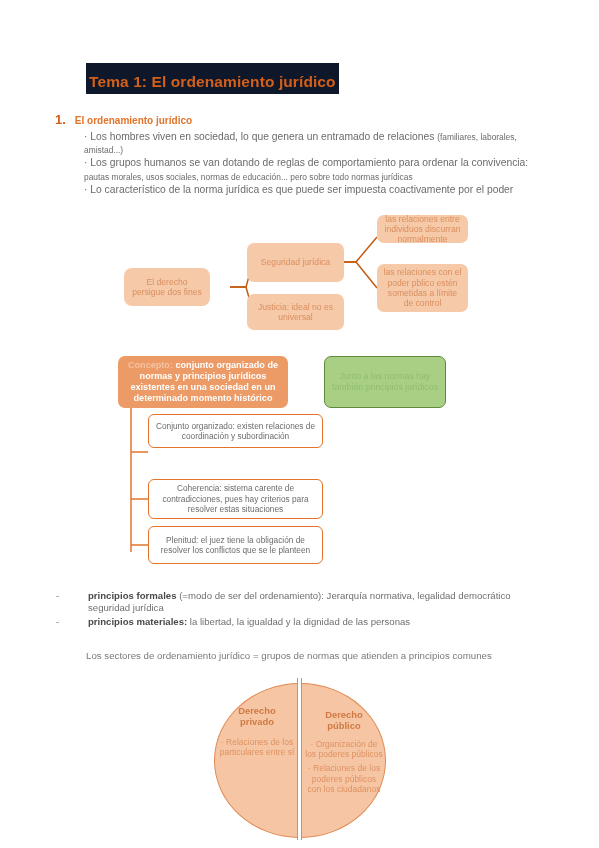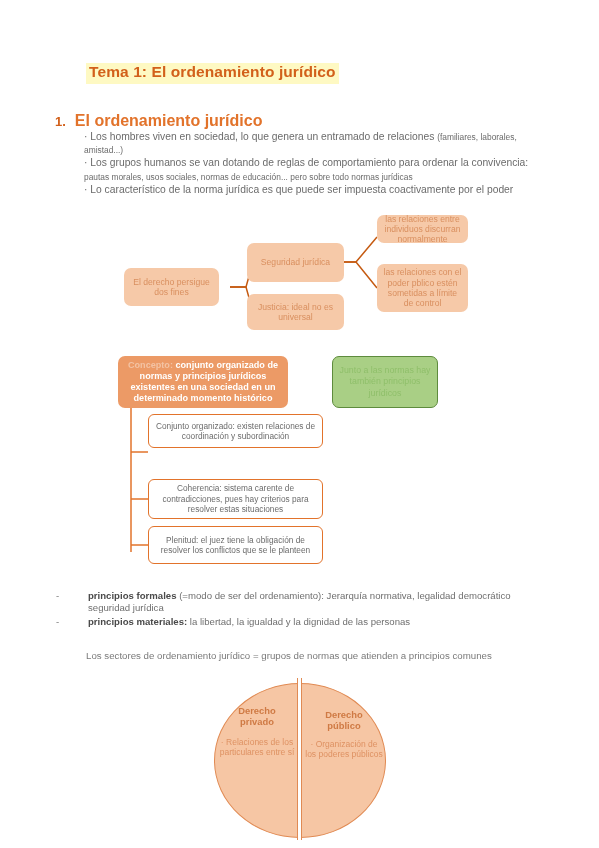--- a/index.html
+++ b/index.html
@@ -17,42 +17,42 @@
   }
 
   
   .doc-title {
     position: absolute;
     left: 86px;
     top: 63px;
     font-size: 15.5px;
     font-weight: bold;
     color: #D2601A;
-    background: #fef9c3;
-    padding: 0 3px 3px 3px;
+    background: #0f172a;
+    padding: 10px 3px 3px 3px;
     letter-spacing: 0.1px;
     white-space: nowrap;
   }
 
   
   .sec-head {
     position: absolute;
     left: 55px;
     top: 112px;
     display: flex;
     align-items: baseline;
     gap: 9px;
   }
   .sec-num {
     font-size: 13px;
     font-weight: bold;
     color: #D2601A;
   }
   .sec-title {
-    font-size: 16px;
+    font-size: 10px;
     font-weight: bold;
     color: #E2732B;
   }
 
   
   .intro {
     position: absolute;
     left: 84px;
     top: 130px;
     width: 452px;
@@ -243,37 +243,37 @@
 
   <polyline points="344,262 356,262 377,237" fill="none" stroke="#C55A11" stroke-width="1.5"></polyline>
   <polyline points="344,262 356,262 377,288" fill="none" stroke="#C55A11" stroke-width="1.5"></polyline>
 
   <line x1="131" y1="408" x2="131" y2="552" stroke="#E2732B" stroke-width="1.5"></line>
   <line x1="131" y1="452" x2="148" y2="452" stroke="#E2732B" stroke-width="1.5"></line>
   <line x1="131" y1="499" x2="148" y2="499" stroke="#E2732B" stroke-width="1.5"></line>
   <line x1="131" y1="545" x2="148" y2="545" stroke="#E2732B" stroke-width="1.5"></line>
 </svg>
 
-<div class="obox" style="left:124px; top:268px; width:95px; height:38px;">El derecho persigue dos fines</div>
+<div class="obox" style="left:124px; top:268px; width:86px; height:38px;border-radius:8px;">El derecho persigue dos fines</div>
 
 <div class="obox" style="left:247px; top:243px; width:97px; height:39px;">Seguridad jurídica</div>
 
 <div class="obox" style="left:247px; top:294px; width:97px; height:36px;">Justicia: ideal no es universal</div>
 
 <div class="obox" style="left:377px; top:215px; width:91px; height:28px;">las relaciones entre individuos discurran normalmente</div>
 
 <div class="obox" style="left:377px; top:264px; width:91px; height:48px;">las relaciones con el poder pblico estén sometidas a límite de control</div>
 
 <div class="obox dark" style="left:118px; top:356px; width:170px; height:52px;">
   <span>
     <span class="lead">Concepto: </span><span>conjunto organizado de normas y principios jurídicos existentes en una sociedad en un determinado momento histórico</span>
   </span>
 </div>
 
-<div class="gbox" style="left:332px; top:356px; width:106px; height:52px;">Junto a las normas hay también principios jurídicos</div>
+<div class="gbox" style="left:324px; top:356px; width:122px; height:52px;">Junto a las normas hay también principios jurídicos</div>
 
 <div class="wbox" style="left:148px; top:414px; width:175px; height:34px;">Conjunto organizado: existen relaciones de coordinación y subordinación</div>
 
 <div class="wbox" style="left:148px; top:479px; width:175px; height:40px;">Coherencia: sistema carente de contradicciones, pues hay criterios para resolver estas situaciones</div>
 
 <div class="wbox" style="left:148px; top:526px; width:175px; height:38px;">Plenitud: el juez tiene la obligación de resolver los conflictos que se le planteen</div>
 
 <div class="bullets">
   <div class="row">
     <span class="dash">-</span>
@@ -299,14 +299,15 @@
   </div>
 
   <div class="divider"></div>
 
   <div class="half right">
     <div class="hd">
       <div>Derecho</div>
       <div>público</div>
     </div>
     <div class="it">· Organización de los poderes públicos</div>
+    <div class="it">· Relaciones de los poderes públicos con los ciudadanos</div>
   </div>
 </div>
 
 </body></html>

